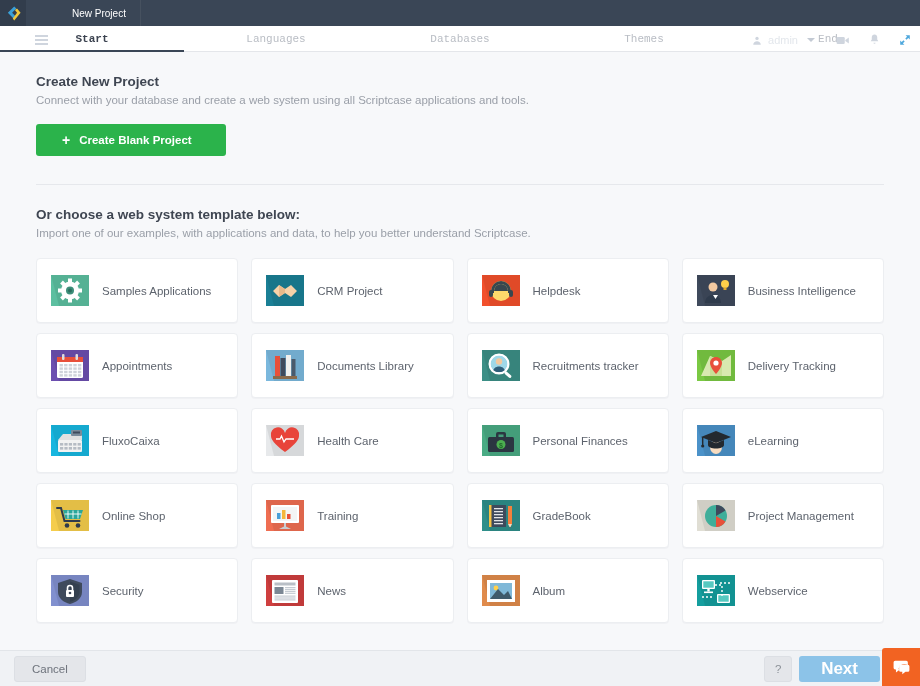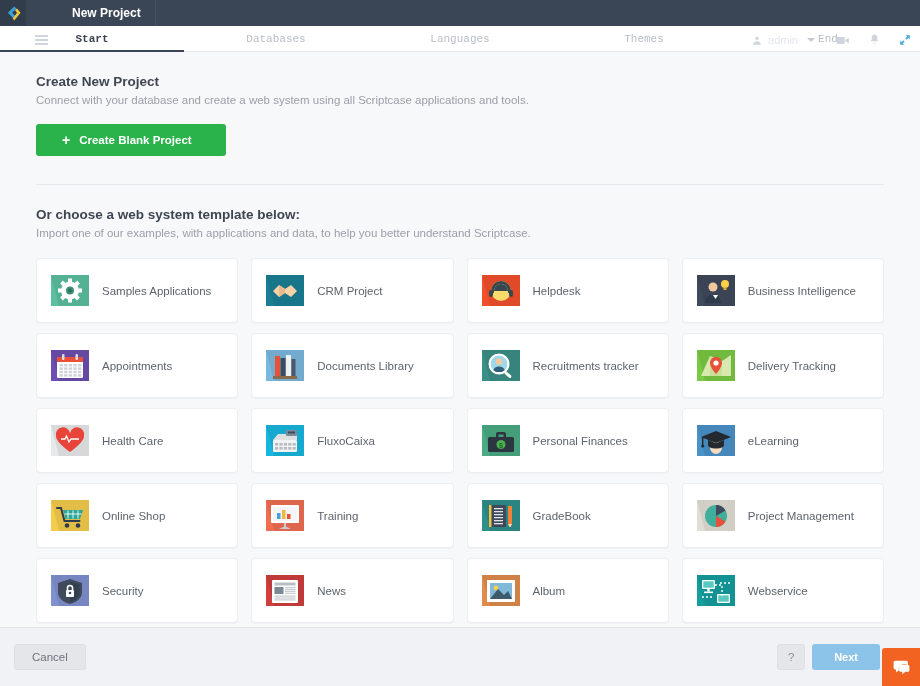--- a/index.html
+++ b/index.html
@@ -27,21 +27,21 @@
   .tb-btn {
     display: flex; align-items: center; justify-content: center;
     padding: 0 9px;
     border-right: 1px solid #46515f;
     cursor: default;
     margin-top: 40px;
   }
   .tb-title {
     display: flex; align-items: center;
     padding: 0 14px;
-    font-weight: bold; font-size: 12px; color: #ffffff;
+    font-weight: normal; font-size: 10px; color: #ffffff;
     border-right: 1px solid #46515f;
   }
   .tb-spacer { flex: 1; }
   .tb-right { display: flex; align-items: stretch; }
   .tb-right .tb-btn { border-right: none; border-left: 1px solid #46515f; gap:6px; color:#e3e7ec;}
   .tb-user { padding: 0 11px; }
   .caret-d {
     width: 0; height: 0;
     border-left: 4px solid transparent; border-right: 4px solid transparent;
     border-top: 4px solid #c3cad4; margin-left: 3px;
@@ -124,21 +124,21 @@
   .tile {
     width: 38px; height: 31px;
     flex: 0 0 38px;
     display: flex; align-items: center; justify-content: center;
     position: relative; overflow: hidden;
   }
   .tile svg { display:block; }
 
   
   .footer {
-    position: absolute; left: 0; right: 0; bottom: 0; height: 59px;
+    position: absolute; left: 0; right: 0; bottom: 0; height: 36px;
     background: #f0f2f5;
     border-top: 1px solid #e2e5e9;
     display: flex; align-items: center;
     padding: 12px 14px;
     z-index: 25;
     justify-content: flex-end;
   }
   .btn-cancel {
     background: #e4e6ea; border: 1px solid #dcdfe4;
     border-radius: 3px; height: 26px; padding: 0 17px;
@@ -148,21 +148,21 @@
   .foot-spacer { flex: 1; }
   .btn-help {
     background: #e4e6ea; border: 1px solid #dcdfe4;
     border-radius: 3px; height: 26px; width: 28px;
     color: #8b9097; font-size: 11.5px; cursor: pointer; margin-right: 7px;
     font-family: "Liberation Sans", sans-serif;
   }
   .btn-next {
     background: #8cc3e8; border: none;
     border-radius: 3px; height: 26px; padding: 0 22px;
-    color: #ffffff; font-size: 11px; font-weight: bold; cursor: pointer;
+    color: #ffffff; font-size: 17px; font-weight: bold; cursor: pointer;
     margin-right: 26px;
     font-family: "Liberation Sans", sans-serif;
   }
   .chat-fab {
     position: absolute; right: 0px; bottom: 0px;
     width: 38px; height: 38px;
     background: #f26322;
     border-radius: 3px 0 0 0;
     display: flex; align-items: center; justify-content: center;
     cursor: pointer; z-index: 40;
@@ -212,22 +212,22 @@
       <svg width="12" height="12" viewBox="0 0 20 20">
         <path d="M11 2h7v7l-2.5-2.5-3 3-2-2 3-3z" fill="#4fa8dd"></path>
         <path d="M9 18H2v-7l2.5 2.5 3-3 2 2-3 3z" fill="#4fa8dd"></path>
       </svg>
     </div>
   </div>
 </div>
 
 <div class="tabs">
   <div class="tab active">Start</div>
+  <div class="tab">Languages</div>
   <div class="tab">Databases</div>
-  <div class="tab">Languages</div>
   <div class="tab">Themes</div>
   <div class="tab">End</div>
 </div>
 
 <div class="content">
 
   <div class="sec-title">Create New Project</div>
   <div class="sec-sub">Connect with your database and create a web system using all Scriptcase applications and tools.</div>
 
   <button class="btn-create">
@@ -377,31 +377,20 @@
             <path d="M13 6 L25 11 L25 26 L13 26 Z" fill="#c8e098"></path>
             <path d="M19 7c-3.3 0-6 2.7-6 6 0 4.5 6 11 6 11s6-6.5 6-11c0-3.3-2.7-6-6-6z" fill="#e8503a"></path>
             <circle cx="19" cy="13" r="2.6" fill="#ffffff"></circle>
           </svg>
         </div>
         <div class="card-label">Delivery Tracking</div>
       </div>
       <div class="card">
         <div class="tile">
           <svg width="38" height="31" viewBox="0 0 38 31">
-            <rect width="38" height="31" fill="#e7e9eb"></rect>
-            <path d="M0 0 L38 0 L38 31 L8 31 Z" fill="rgba(0,0,0,0.07)"></path>
-            <path d="M19 27 C8 19 5 14 5 11 A5.5 5.5 0 0 1 19 8 A5.5 5.5 0 0 1 33 11 C33 14 30 19 19 27 Z" fill="#e8443a"></path>
-            <path d="M10 14h4l1.5-3 2.5 6 2-3h8" fill="none" stroke="#ffffff" stroke-width="1.3"></path>
-          </svg>
-        </div>
-        <div class="card-label">Health Care</div>
-      </div>
-      <div class="card">
-        <div class="tile">
-          <svg width="38" height="31" viewBox="0 0 38 31">
             <rect width="38" height="31" fill="#17b6df"></rect>
             <path d="M0 0 L38 0 L38 31 L8 31 Z" fill="rgba(0,0,0,0.07)"></path>
             <rect x="7" y="15" width="24" height="12" rx="1" fill="#f2f2f2"></rect>
             <path d="M7 15 L12 9 H31 V15 Z" fill="#e0e0e0"></path>
             <rect x="20" y="5" width="11" height="6" rx="1" fill="#7a8a99"></rect>
             <rect x="22" y="6.5" width="7" height="2" fill="#3f4a5c"></rect>
             <g fill="#b6bcc4">
               <rect x="9" y="18" width="3.2" height="2.6"></rect>
               <rect x="13.4" y="18" width="3.2" height="2.6"></rect>
               <rect x="17.8" y="18" width="3.2" height="2.6"></rect>
@@ -413,20 +402,31 @@
               <rect x="22.200000000000003" y="22" width="3.2" height="2.6"></rect>
               <rect x="26.6" y="22" width="3.2" height="2.6"></rect>
             </g>
           </svg>
         </div>
         <div class="card-label">FluxoCaixa</div>
       </div>
       <div class="card">
         <div class="tile">
           <svg width="38" height="31" viewBox="0 0 38 31">
+            <rect width="38" height="31" fill="#e7e9eb"></rect>
+            <path d="M0 0 L38 0 L38 31 L8 31 Z" fill="rgba(0,0,0,0.07)"></path>
+            <path d="M19 27 C8 19 5 14 5 11 A5.5 5.5 0 0 1 19 8 A5.5 5.5 0 0 1 33 11 C33 14 30 19 19 27 Z" fill="#e8443a"></path>
+            <path d="M10 14h4l1.5-3 2.5 6 2-3h8" fill="none" stroke="#ffffff" stroke-width="1.3"></path>
+          </svg>
+        </div>
+        <div class="card-label">Health Care</div>
+      </div>
+      <div class="card">
+        <div class="tile">
+          <svg width="38" height="31" viewBox="0 0 38 31">
             <rect width="38" height="31" fill="#4aab84"></rect>
             <path d="M0 0 L38 0 L38 31 L8 31 Z" fill="rgba(0,0,0,0.07)"></path>
             <rect x="6" y="12" width="26" height="15" rx="1.5" fill="#2b3641"></rect>
             <path d="M14 12V9a2 2 0 0 1 2-2h6a2 2 0 0 1 2 2v3h-2.5V9.5h-5V12z" fill="#2b3641"></path>
             <circle cx="19" cy="19.5" r="4.5" fill="#4caf50"></circle>
             <text x="19" y="23" font-family="Liberation Sans" font-size="7" font-weight="bold" fill="#1f6b2a" text-anchor="middle">$</text>
           </svg>
         </div>
         <div class="card-label">Personal Finances</div>
       </div>

